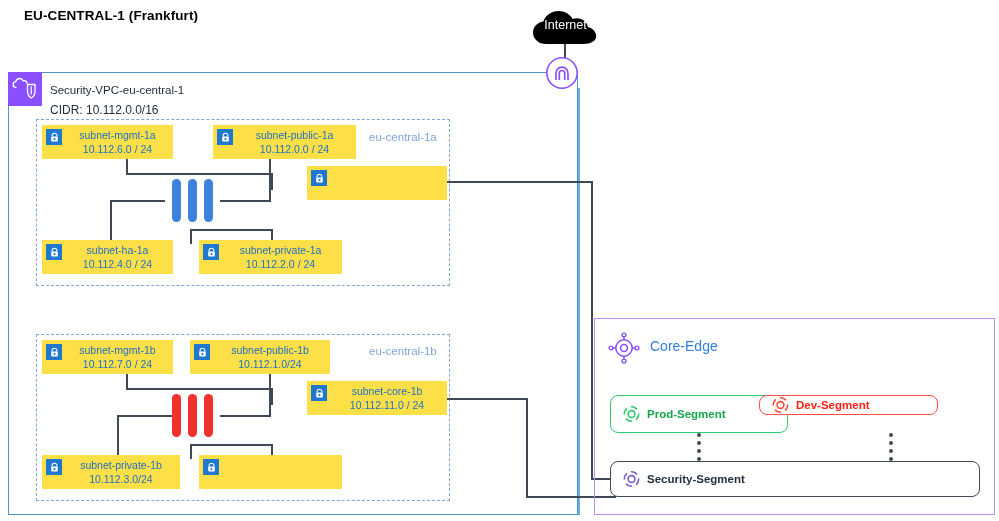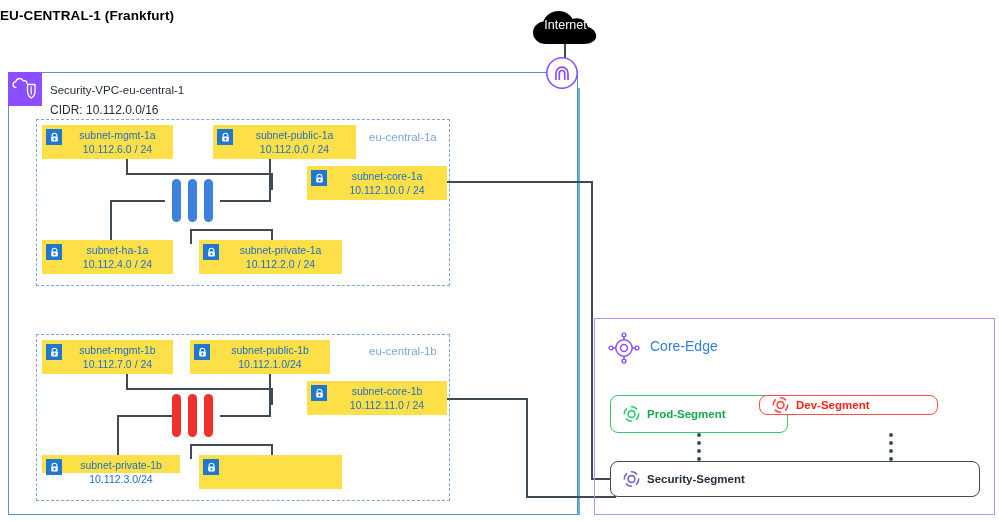--- a/index.html
+++ b/index.html
@@ -1,21 +1,21 @@
 <!DOCTYPE html>
 <html><head>
 <meta charset="utf-8">
 <style>
   html,body{margin:0;padding:0;background:#ffffff;}
   body{width:999px;height:521px;position:relative;overflow:hidden;
        font-family:"Liberation Sans",sans-serif;}
   .abs{position:absolute;}
 
   
-  #region-title{left:0;top:8px;font-size:13.5px;font-weight:bold;color:#000;letter-spacing:.1px;}
+  #region-title{left:24px;top:8px;font-size:13.5px;font-weight:bold;color:#000;letter-spacing:.1px;}
 
   
   #vpc-boundary{left:8px;top:72px;width:570px;height:443px;border:1.6px solid #4A96D2;box-sizing:border-box;}
   #vpc-icon{left:8px;top:72px;width:34px;height:34px;background:#8C4FFF;}
   #vpc-name{left:50px;top:84px;font-size:11.5px;color:#232F3E;}
   #vpc-cidr{left:50px;top:103px;font-size:12px;color:#232F3E;}
 
   
   .az{border:1.6px dashed #7EA6D9;box-sizing:border-box;background:transparent;}
   #az-1a{left:36px;top:119px;width:414px;height:167px;}
@@ -140,24 +140,20 @@
 </div>
 
 <div class="abs subnet" style="left:307px;top:166px;width:140px;height:34px;">
   <span class="lock">
     <svg width="11" height="11" viewBox="0 0 11 11">
         <path d="M3.1 4.7V3.6a2.4 2.4 0 014.8 0v1.1" fill="none" stroke="#fff" stroke-width="1.1"></path>
         <rect x="2.2" y="4.6" width="6.6" height="5" rx="1" fill="#fff"></rect>
         <circle cx="5.5" cy="7.1" r="1.1" fill="#1f77d0"></circle>
       </svg>
   </span>
-  <span class="txt">
-    <span>subnet-core-1a</span><br>
-    <span>10.112.10.0 / 24</span>
-  </span>
 </div>
 
 <div class="abs subnet" style="left:42px;top:240px;width:131px;height:34px;">
   <span class="lock">
     <svg width="11" height="11" viewBox="0 0 11 11">
         <path d="M3.1 4.7V3.6a2.4 2.4 0 014.8 0v1.1" fill="none" stroke="#fff" stroke-width="1.1"></path>
         <rect x="2.2" y="4.6" width="6.6" height="5" rx="1" fill="#fff"></rect>
         <circle cx="5.5" cy="7.1" r="1.1" fill="#1f77d0"></circle>
       </svg>
   </span>
@@ -238,21 +234,21 @@
         <rect x="2.2" y="4.6" width="6.6" height="5" rx="1" fill="#fff"></rect>
         <circle cx="5.5" cy="7.1" r="1.1" fill="#1f77d0"></circle>
       </svg>
   </span>
   <span class="txt">
     <span>subnet-core-1b</span><br>
     <span>10.112.11.0 / 24</span>
   </span>
 </div>
 
-<div class="abs subnet" style="left:42px;top:455px;width:138px;height:18px;">
+<div class="abs subnet" style="left:42px;top:455px;width:138px;height:34px;">
   <span class="lock">
     <svg width="11" height="11" viewBox="0 0 11 11">
         <path d="M3.1 4.7V3.6a2.4 2.4 0 014.8 0v1.1" fill="none" stroke="#fff" stroke-width="1.1"></path>
         <rect x="2.2" y="4.6" width="6.6" height="5" rx="1" fill="#fff"></rect>
         <circle cx="5.5" cy="7.1" r="1.1" fill="#1f77d0"></circle>
       </svg>
   </span>
   <span class="txt">
     <span>subnet-private-1b</span><br>
     <span>10.112.3.0/24</span>

